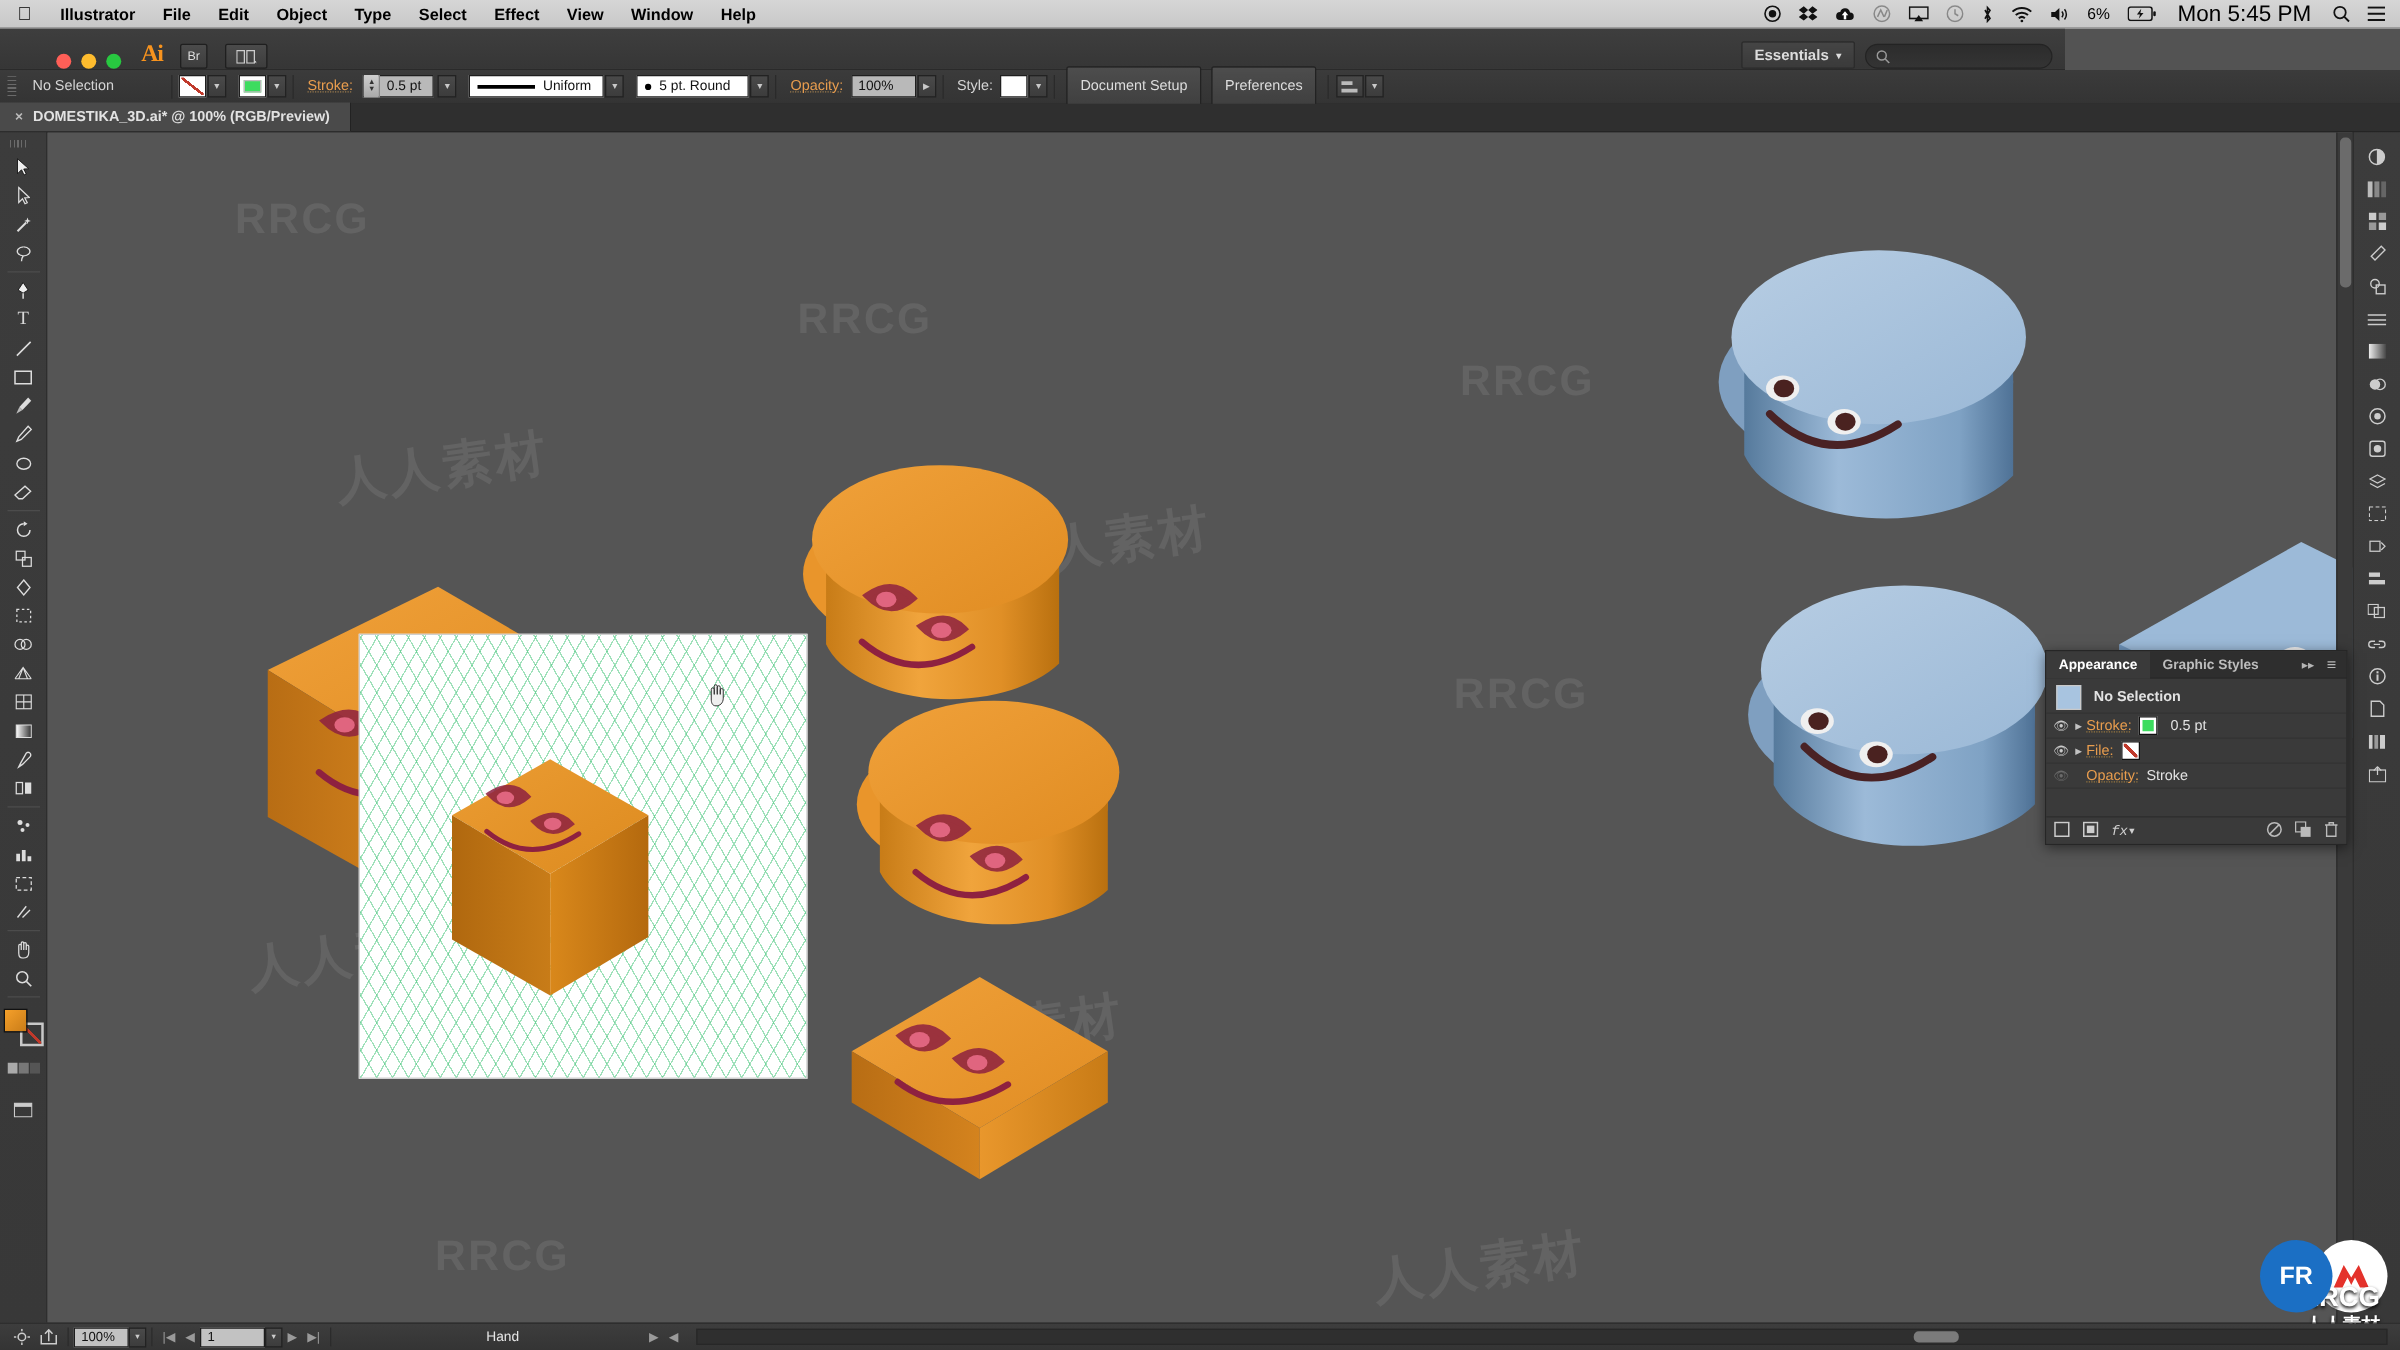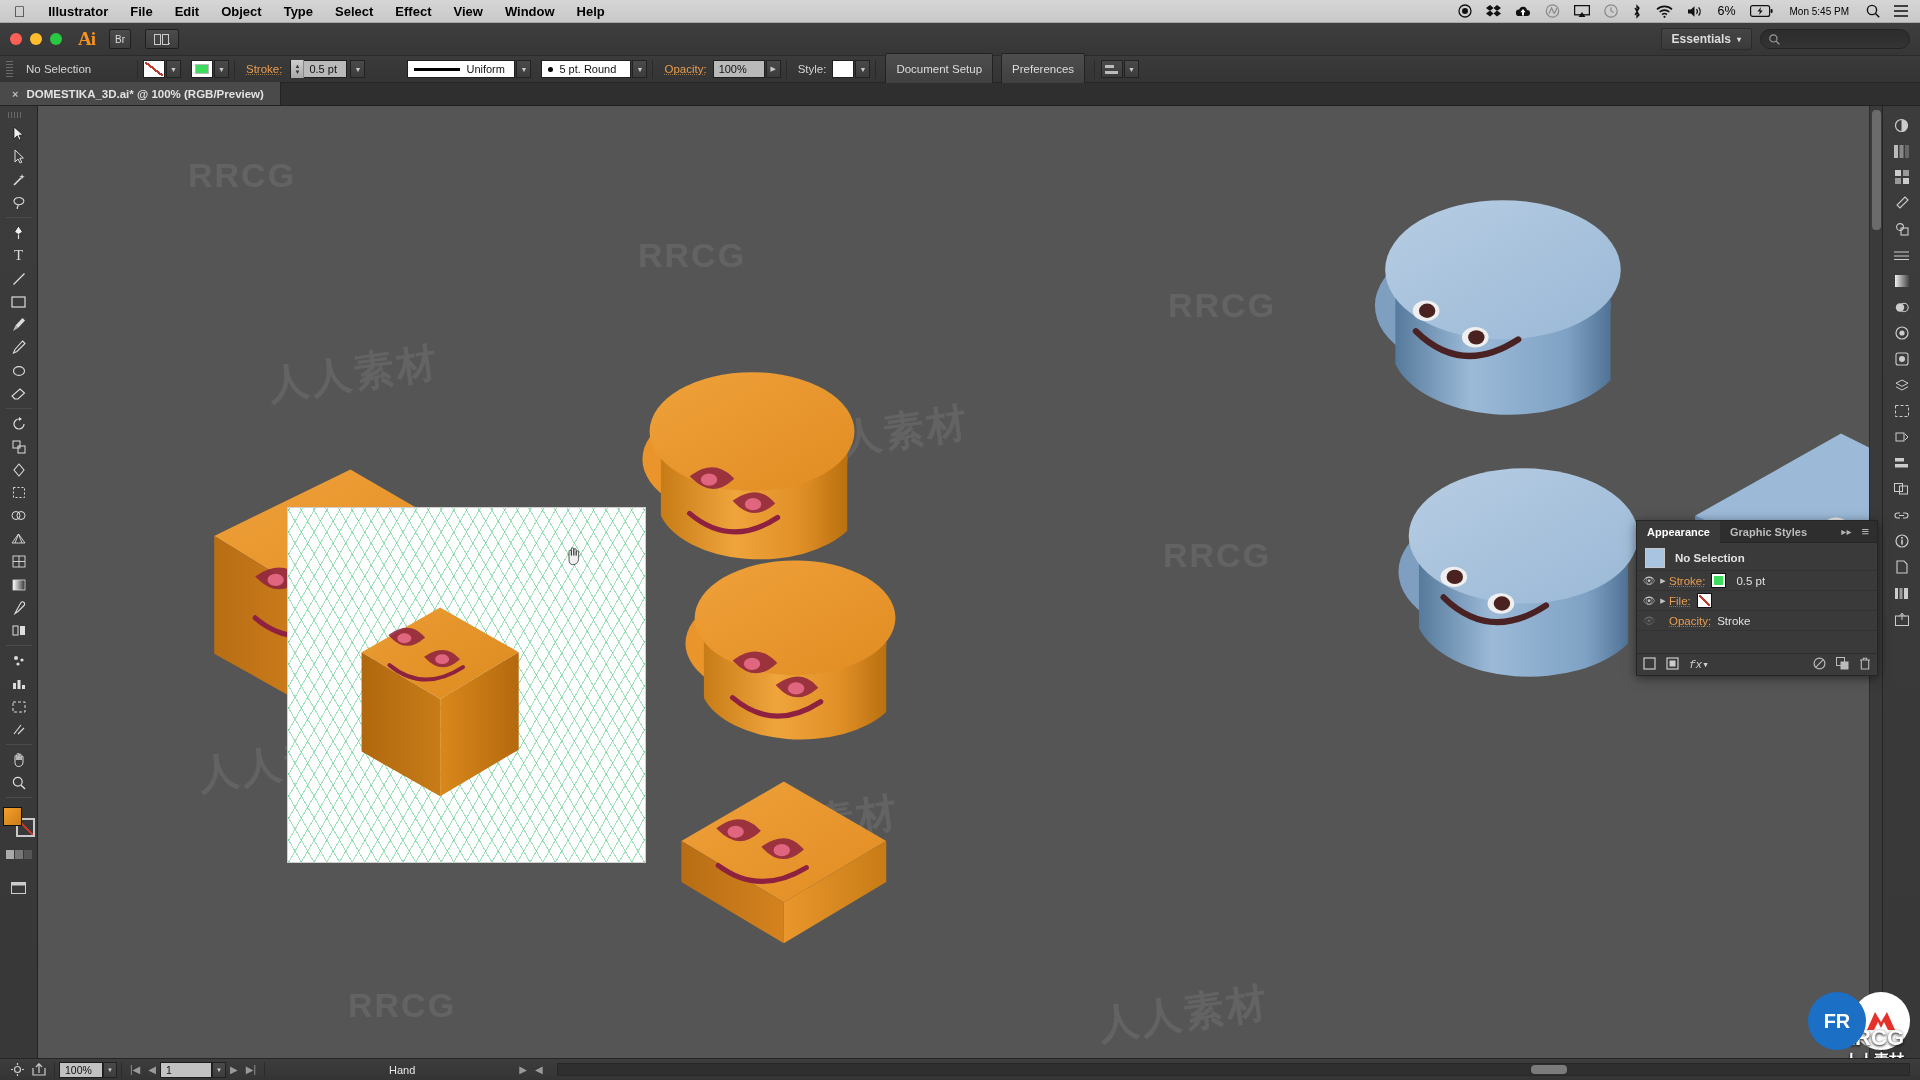--- a/index.html
+++ b/index.html
@@ -16,28 +16,29 @@
     background: linear-gradient(#d6d6d6, #c8c8c8);
     display: flex; align-items: center; font-size: 13px; color: #000;
     border-bottom: 1px solid #a9a9a9;
   }
   .macbar .apple { padding: 0 12px 0 14px; font-size: 15px; line-height: 1; }
   .macbar .mitem { padding: 0 11px; white-space: nowrap; font-weight: bold; }
   .macbar .mitem.bold { font-weight: bold; }
   .macbar .spacer { flex: 1; }
   .macbar .ritem { padding: 0 7px; display: flex; align-items: center; height: 23px; }
   .macbar .ritem.dim { opacity: .45; }
-  .macbar .clock { padding: 0 10px; font-size: 10px; }
+  .macbar .clock { padding: 0 10px; font-size: 18px; }
 
   
   .aibar {
-    position: absolute; top: 23px; left: 0; width: 1920px; height: 33px;
+    position: absolute; top: 23px; left: 0; width: 1652px; height: 33px;
     background: linear-gradient(#3e3e3e, #363636);
-    display: flex; align-items: center;
+    display: flex; align-items: flex-end;
     border-bottom: 1px solid #2a2a2a;
+    padding-left: 35px;
   }
   .traffic { display: flex; gap: 8px; padding-left: 10px; align-items: center; }
   .dot { width: 12px; height: 12px; border-radius: 50%; }
   .dot.r { background: #ff5f57; }
   .dot.y { background: #febc2e; }
   .dot.g { background: #28c840; }
   .ai-logo {
     margin-left: 16px; color: #f7931e; font-weight: bold; font-size: 19px;
     font-family: "Liberation Serif", serif; letter-spacing: -1px;
   }
@@ -424,21 +425,21 @@
     <div class="num-field">
       <div class="stepper">
           <span>▲</span>
           <span>▼</span>
         </div>
       <div class="val">0.5 pt</div>
     </div>
     <div class="arrow-btn">▼</div>
     <div style="width:10px"></div>
 
-    <div class="combo" style="width:108px;margin-left:32px;">
+    <div class="combo" style="width:108px;">
       <span class="stroke-line"></span>
       <span>Uniform</span>
     </div>
     <div class="arrow-btn">▼</div>
     <div style="width:10px"></div>
 
     <div class="combo" style="width:90px;">
       <span class="cap-dot"></span>
       <span>5 pt. Round</span>
     </div>

